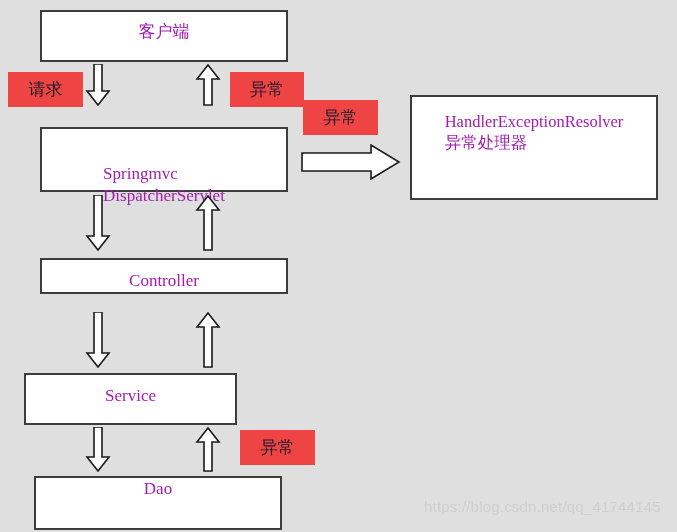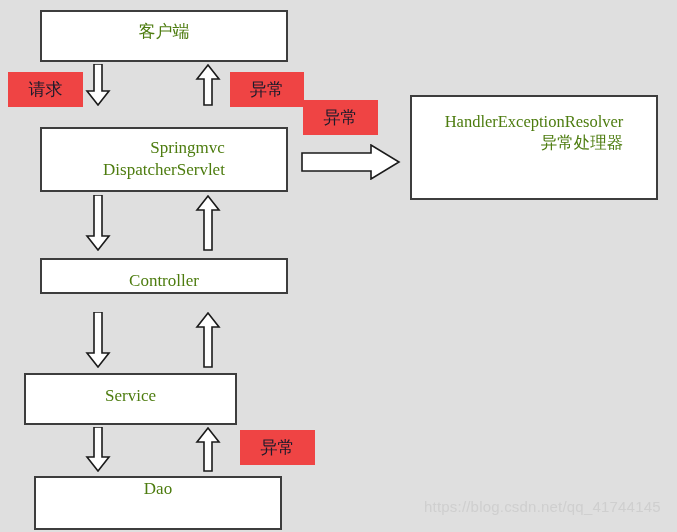--- a/index.html
+++ b/index.html
@@ -24,32 +24,32 @@
   .box {
     position: absolute;
     background: #ffffff;
     border: 2px solid #3d3d3d;
     box-sizing: border-box;
     display: flex;
     align-items: flex-start;
     justify-content: center;
   }
   .box .box-text {
-    text-align: right;
+    text-align: left;
     line-height: 1.30;
-    color: #4d7c0f;
+    color: #a21caf;
     font-size: 17px;
     white-space: pre-line;
   }
 
   #box-client       { left: 40px;  top: 10px;  width: 248px; height: 52px; }
   #box-client .box-text       { padding-top: 9px; }
 
   #box-dispatcher   { left: 40px;  top: 127px; width: 248px; height: 65px; }
-  #box-dispatcher .box-text   { padding-top: 8px; }
+  #box-dispatcher .box-text   { padding-top: 8px; margin-top: 26px; }
 
   #box-controller   { left: 40px;  top: 258px; width: 248px; height: 36px; }
   #box-controller .box-text   { padding-top: 10px; }
 
   #box-service      { left: 24px;  top: 373px; width: 213px; height: 52px; }
   #box-service .box-text      { padding-top: 10px; }
 
   #box-dao          { left: 34px;  top: 476px; width: 248px; height: 54px; }
   #box-dao .box-text          { }
 

